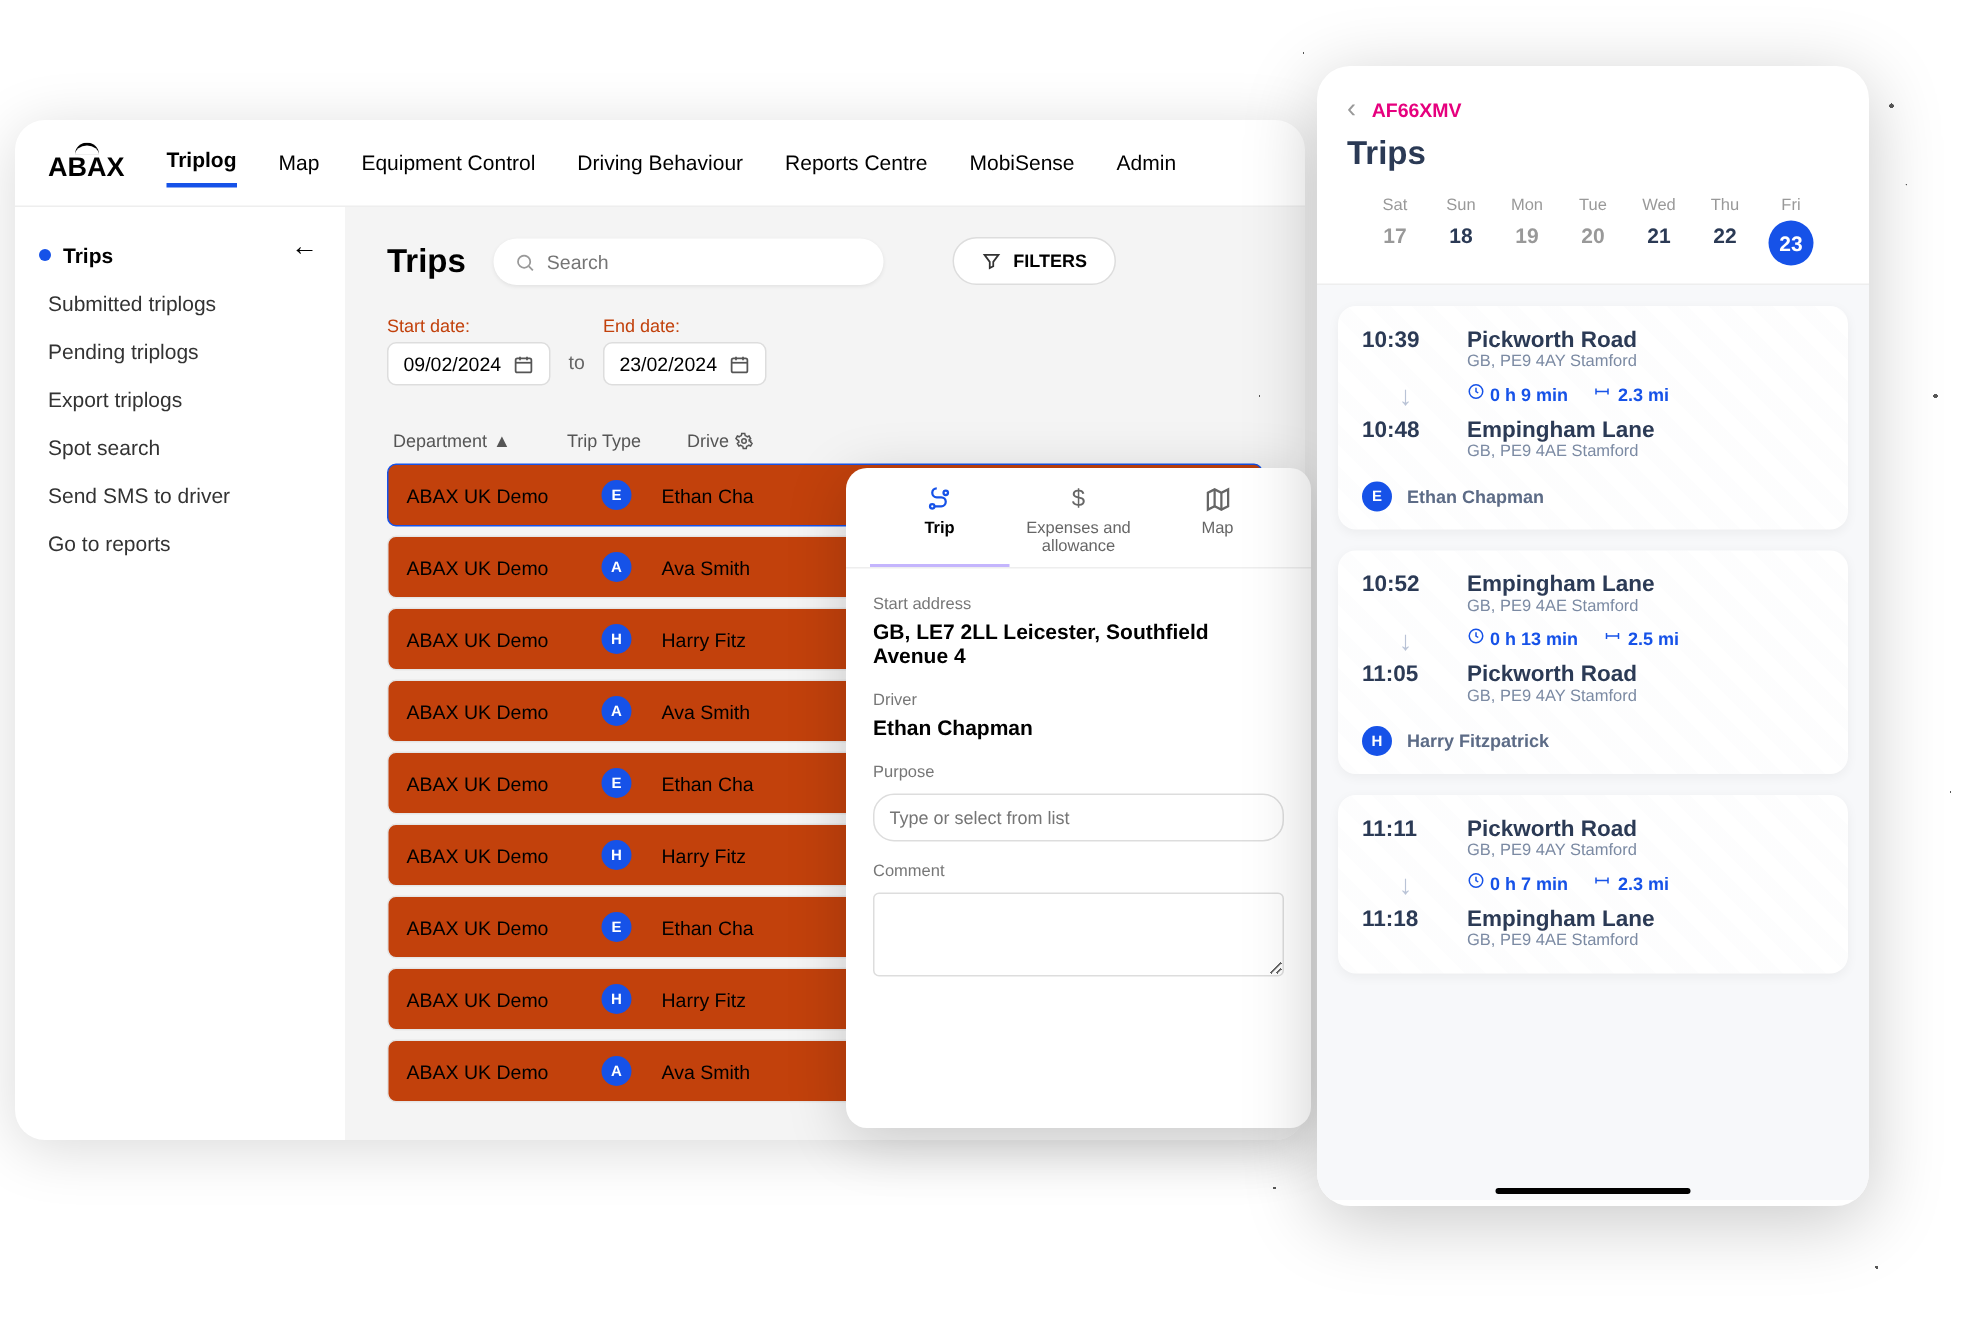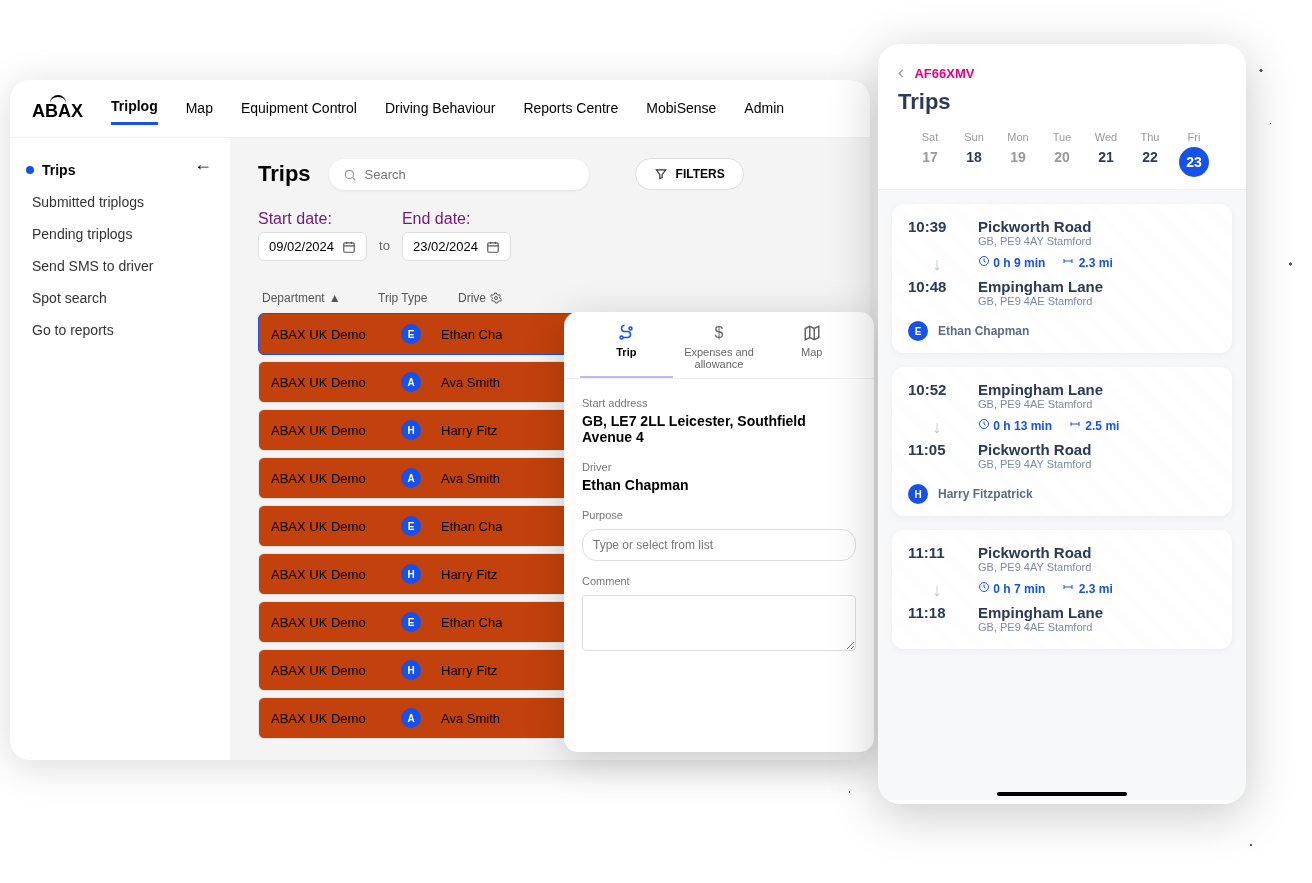--- a/index.html
+++ b/index.html
@@ -59,21 +59,21 @@
   .search input { border: none; outline: none; flex:1; font-size:13px; color:#333; }
   .filters-btn {
     background: #fff; border: 1px solid #ddd; border-radius: 24px;
     padding: 8px 18px; font-weight: 700; font-size: 12px;
     display: flex; align-items: center; gap: 8px; cursor: pointer;
     margin-left: 28px;
   }
 
   .dates { display: flex; align-items: flex-end; gap: 12px; font-size: 13px; margin-bottom: 22px; }
   .date-col { display:flex; flex-direction:column; gap:4px; }
-  .date-label { color: #701a75; font-size: 16px; }
+  .date-label { color: #c2410c; font-size: 12px; }
   .date-box {
     background: #fff; border: 1px solid #ddd; border-radius: 6px;
     padding: 6px 10px; display: flex; align-items: center; gap: 8px;
     font-size: 13px;
   }
   .to-label { color:#666; padding-bottom:8px; }
 
   .table { background: #f4f4f4; }
   .thead { display: flex; align-items: center; padding: 8px 4px; font-size: 12px; color: #555; gap: 0; }
   .thead .col-dept { width: 116px; display:flex; gap:4px; align-items:center;}
@@ -201,22 +201,23 @@
     <span class="navitem">Admin</span>
   </div>
   <div class="body">
     <div class="sidebar">
       <span class="back-arrow">←</span>
       <div class="side-item active">
           <span>Trips</span>
         </div>
       <div class="side-item">Submitted triplogs</div>
       <div class="side-item">Pending triplogs</div>
+      <div class="side-item">Export triplogs</div>
+      <div class="side-item">Spot search</div>
       <div class="side-item">Send SMS to driver</div>
-      <div class="side-item">Spot search</div>
       <div class="side-item">Go to reports</div>
     </div>
 
     <div class="main">
       <div class="title-row">
         <span class="title">Trips</span>
         <div class="search">
           <span class="i">
             <svg width="14" height="14" viewBox="0 0 24 24" fill="none" stroke="#999" stroke-width="2">
                 <circle cx="11" cy="11" r="7"></circle>

